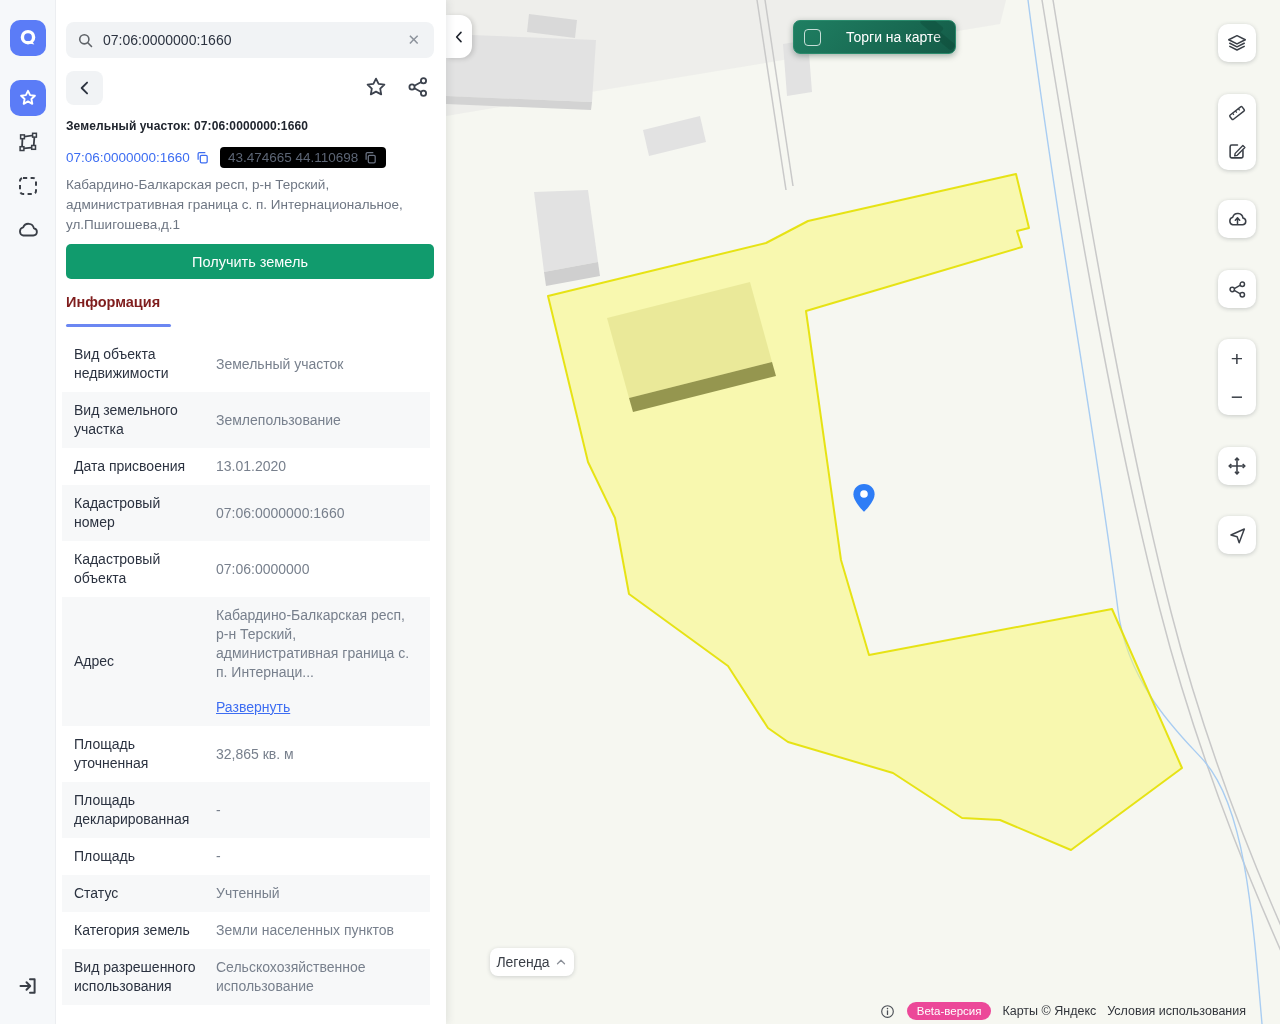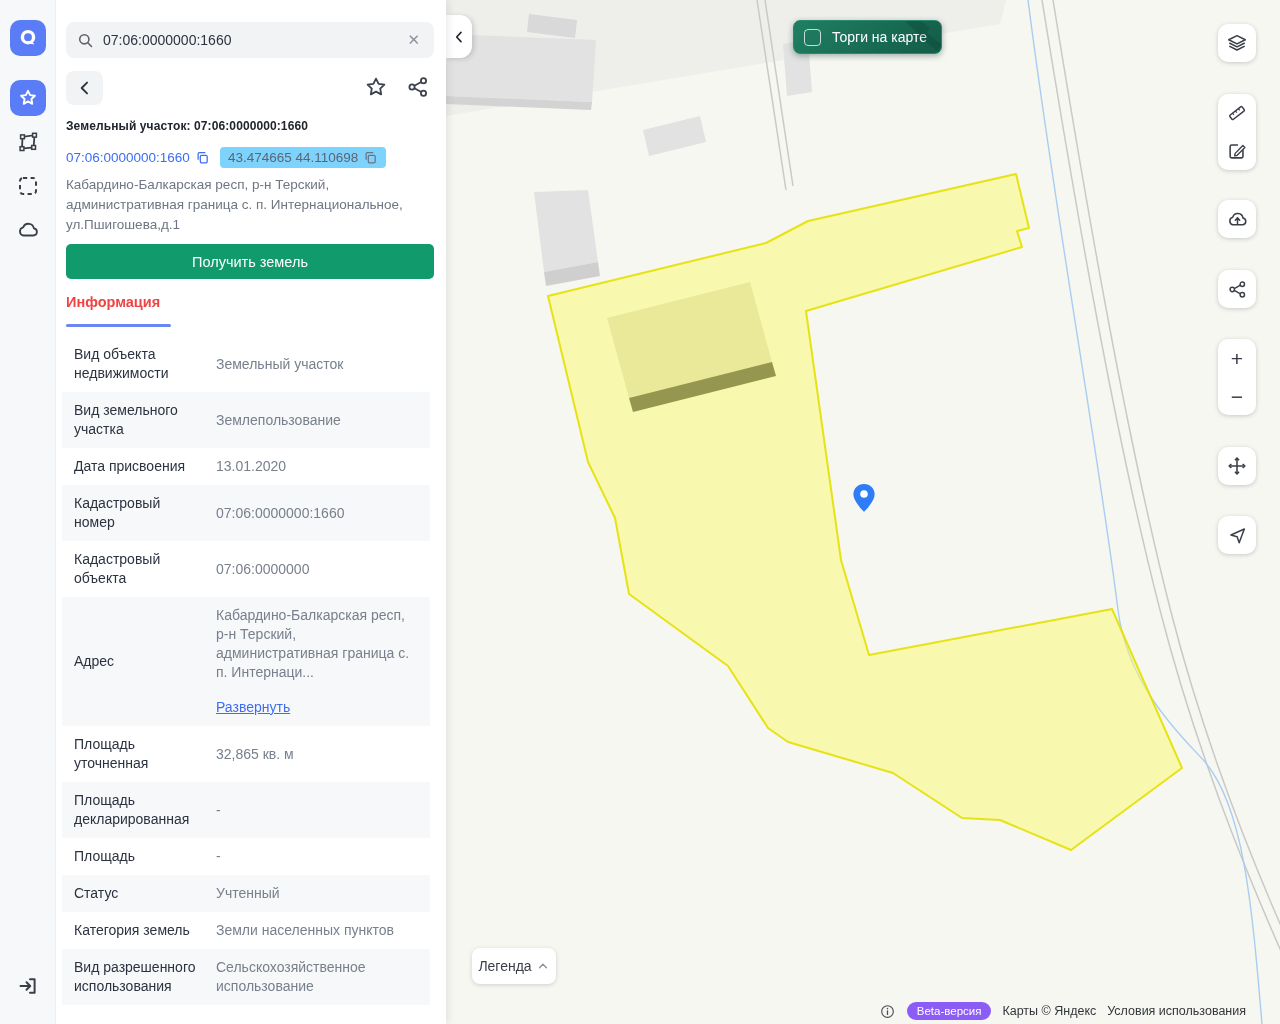--- a/index.html
+++ b/index.html
@@ -17,56 +17,56 @@
   .panel { position:absolute; left:56px; top:0; width:390px; height:1024px; background:#fff; z-index:25; box-shadow:2px 0 8px rgba(40,50,60,.10); }
   .search-bar { position:absolute; left:10px; top:22px; width:368px; height:36px; background:#f1f3f5; border-radius:8px; display:flex; align-items:center; padding:0 10px; }
   .search-bar input { flex:1; border:none; outline:none; background:transparent; font-size:14px; color:#2c3340; margin-left:8px; font-family:inherit; }
   .clear-btn { color:#8d939c; font-size:15px; cursor:pointer; padding:2px 4px; }
   .back-btn { position:absolute; left:10px; top:71px; width:37px; height:34px; background:#f1f3f5; border-radius:8px; display:flex; align-items:center; justify-content:center; cursor:pointer; }
   .hdr-actions { position:absolute; right:16px; top:75px; display:flex; gap:18px; }
   .hdr-actions .act { width:24px; height:24px; cursor:pointer; }
   .title { position:absolute; left:10px; top:119px; width:368px; font-size:12px; font-weight:bold; color:#20252e; letter-spacing:.1px; }
   .chips { position:absolute; left:10px; top:147px; display:flex; align-items:center; gap:10px; }
   .cad-link { display:flex; align-items:center; gap:5px; color:#3d6df2; font-size:13.5px; cursor:pointer; }
-  .coord-chip { display:flex; align-items:center; gap:5px; background:#7dd3fc; border-radius:4px; padding:3px 8px; color:#5c6575; font-size:13.5px; cursor:pointer; }
+  .coord-chip { display:flex; align-items:center; gap:5px; background:#000000; border-radius:4px; padding:3px 8px; color:#5c6575; font-size:13.5px; cursor:pointer; }
   .addr { position:absolute; left:10px; top:175px; width:368px; font-size:13.5px; line-height:20px; color:#6e7683; }
   .report-btn { position:absolute; left:10px; top:244px; width:368px; height:35px; background:#119b6d; border:none; border-radius:5px; color:#fff; font-size:14.5px; cursor:pointer; font-family:inherit; }
-  .tab { position:absolute; left:10px; top:294px; font-size:14.5px; font-weight:bold; color:#ef4444; padding-bottom:12px; cursor:pointer; }
+  .tab { position:absolute; left:10px; top:294px; font-size:14.5px; font-weight:bold; color:#7f1d1d; padding-bottom:12px; cursor:pointer; }
   .tab-underline { position:absolute; left:10px; top:324px; width:105px; height:3px; background:#6b87f2; border-radius:2px; }
 
   .info-table { position:absolute; left:6px; top:336px; width:368px; }
   .row { display:flex; align-items:center; gap:14px; padding:9px 12px 9px 12px; font-size:14px; line-height:19px; }
   .row:nth-child(even) { background:#f7f8f9; }
   .row .lbl { width:128px; flex:none; color:#2b3240; }
   .row .val { flex:1; color:#78808d; }
   .expand-link { display:inline-block; margin-top:16px; color:#3d6df2; text-decoration:underline; cursor:pointer; }
 
   
   .map { position:absolute; left:446px; top:0; width:834px; height:1024px; background:#f6f7f1; overflow:hidden; }
   .map svg.base { position:absolute; left:0; top:0; }
 
   .collapse-btn { position:absolute; left:0; top:15px; width:26px; height:43px; background:#fff; border-radius:0 12px 12px 0; box-shadow:2px 1px 5px rgba(0,0,0,.15); display:flex; align-items:center; justify-content:center; cursor:pointer; z-index:5; }
 
-  .auction-toggle { position:absolute; left:347px; top:20px; height:34px; padding:0 14px 0 10px; background:linear-gradient(135deg,#1f7f62,#145c48); border:1px solid #2a8a6c; border-radius:7px; display:flex; align-items:center; gap:11px; color:#fff; font-size:14px; box-shadow:0 2px 6px rgba(0,40,30,.35); cursor:pointer; overflow:hidden; z-index:5; }
+  .auction-toggle { position:absolute; left:347px; top:20px; height:34px; padding:0 14px 0 10px; background:linear-gradient(135deg,#1f7f62,#145c48); border:1px solid #2a8a6c; border-radius:7px; display:flex; align-items:center; gap:25px; color:#fff; font-size:14px; box-shadow:0 2px 6px rgba(0,40,30,.35); cursor:pointer; overflow:hidden; z-index:5; }
   .auction-toggle .cb { width:17px; height:17px; border:1.6px solid rgba(255,255,255,.75); border-radius:4px; flex:none; }
   .auction-toggle .deco { position:absolute; right:-6px; top:-8px; width:54px; height:54px; opacity:.22; pointer-events:none; }
 
   .map-toolbar { position:absolute; left:772px; top:0; width:38px; z-index:5; }
   .tool { position:absolute; left:0; width:38px; background:#fff; border-radius:10px; box-shadow:0 1px 4px rgba(30,40,50,.22); display:flex; flex-direction:column; align-items:center; cursor:pointer; }
   .tool .cell { width:38px; height:38px; display:flex; align-items:center; justify-content:center; }
   .tool .zi { font-size:21px; color:#3a3f47; line-height:1; }
 
-  .legend-btn { position:absolute; left:26px; top:948px; width:84px; height:36px; background:#fff; border-radius:8px; box-shadow:0 1px 4px rgba(30,40,50,.18); display:flex; align-items:center; justify-content:center; gap:4px; font-size:14px; color:#3a3f47; cursor:pointer; z-index:5;text-align:center; }
+  .legend-btn { position:absolute; left:44px; top:948px; width:84px; height:28px; background:#fff; border-radius:8px; box-shadow:0 1px 4px rgba(30,40,50,.18); display:flex; align-items:center; justify-content:center; gap:4px; font-size:14px; color:#3a3f47; cursor:pointer; z-index:5;text-align:center; }
 
   .scale { position:absolute; left:169px; top:1041px; width:113px; z-index:5;margin-top:30px; }
   .scale .bracket { border-left:1px solid #6e6e6e; border-right:1px solid #6e6e6e; border-bottom:1px solid #6e6e6e; height:9px; margin-top:-3px; }
   .scale .lab { display:block; text-align:center; font-size:11.5px; color:#4a4a4a; }
 
   .attrib { position:absolute; right:34px; top:1002px; display:flex; align-items:center; gap:11px; z-index:5; font-size:12.5px; color:#33363c; }
-  .beta-pill { background:#8b5cf6; color:#fff; font-size:11.5px; padding:3px 10px; border-radius:10px; }
+  .beta-pill { background:#ec4899; color:#fff; font-size:11.5px; padding:3px 10px; border-radius:10px; }
   .attrib .lnk { cursor:pointer; }
 
   .pin { position:absolute; left:404px; top:481px; z-index:4; }
 </style>
 </head>
 <body>
 
 <div class="app">
 
   <div class="rail">

